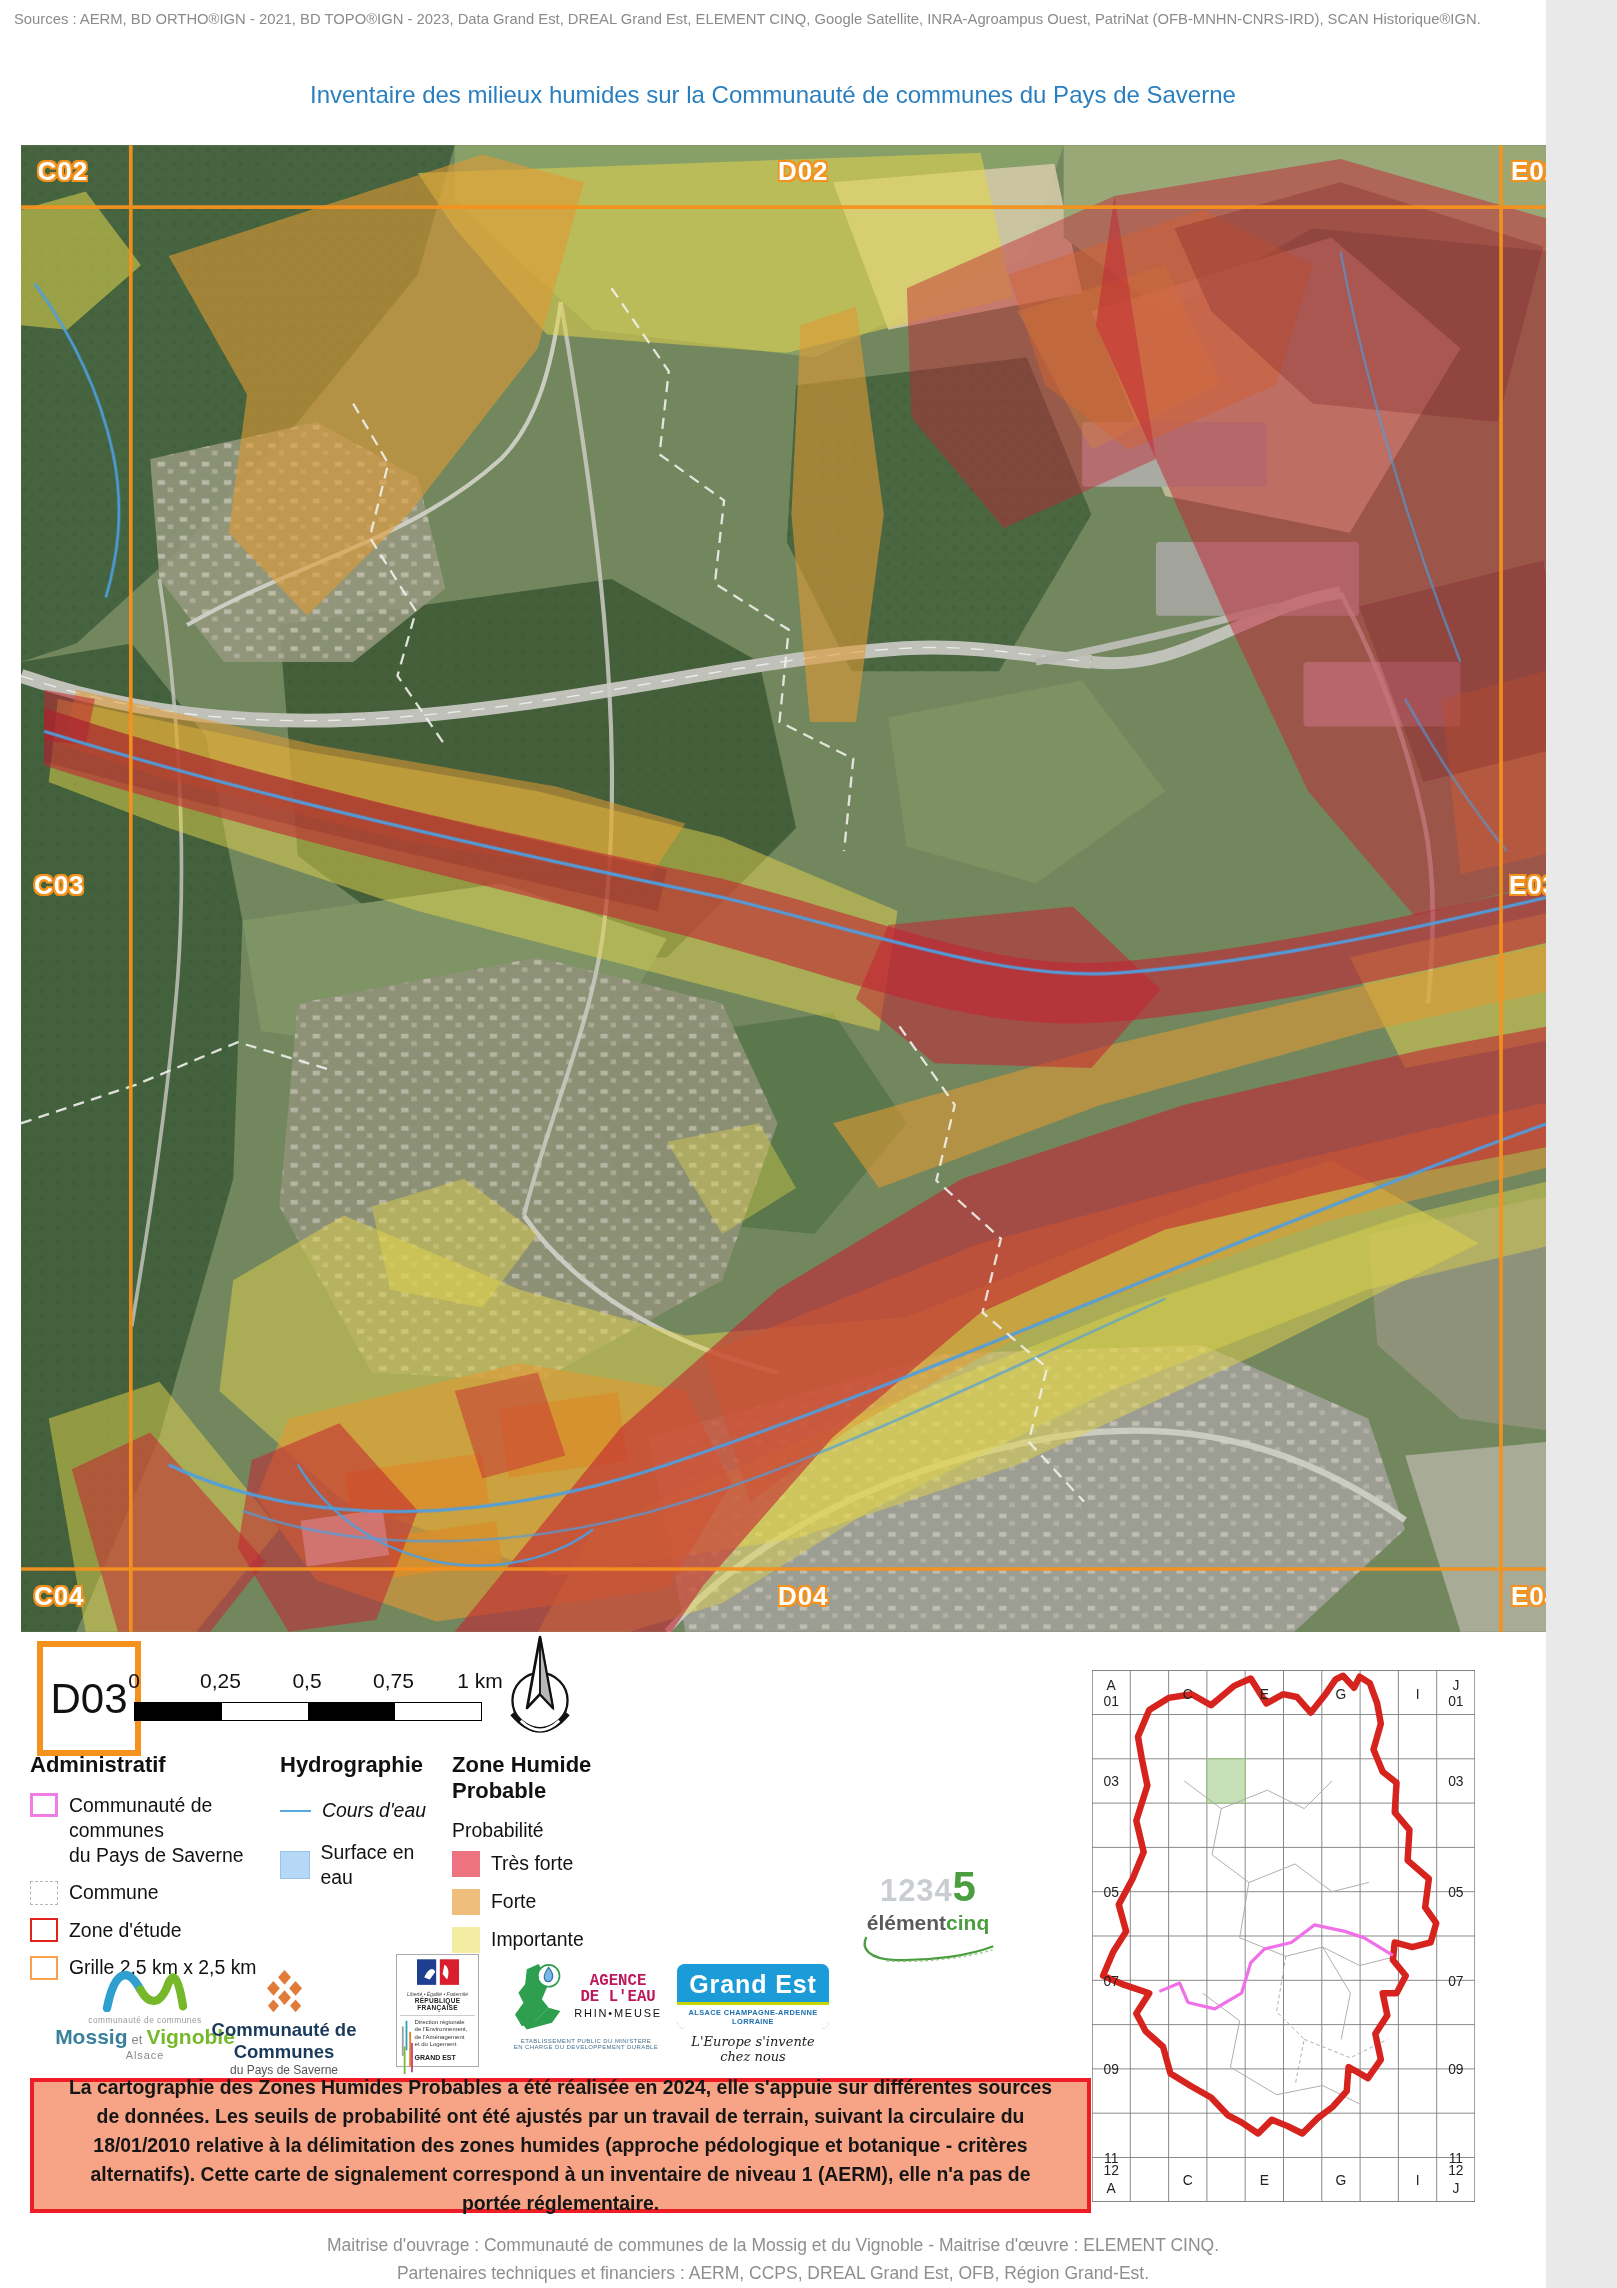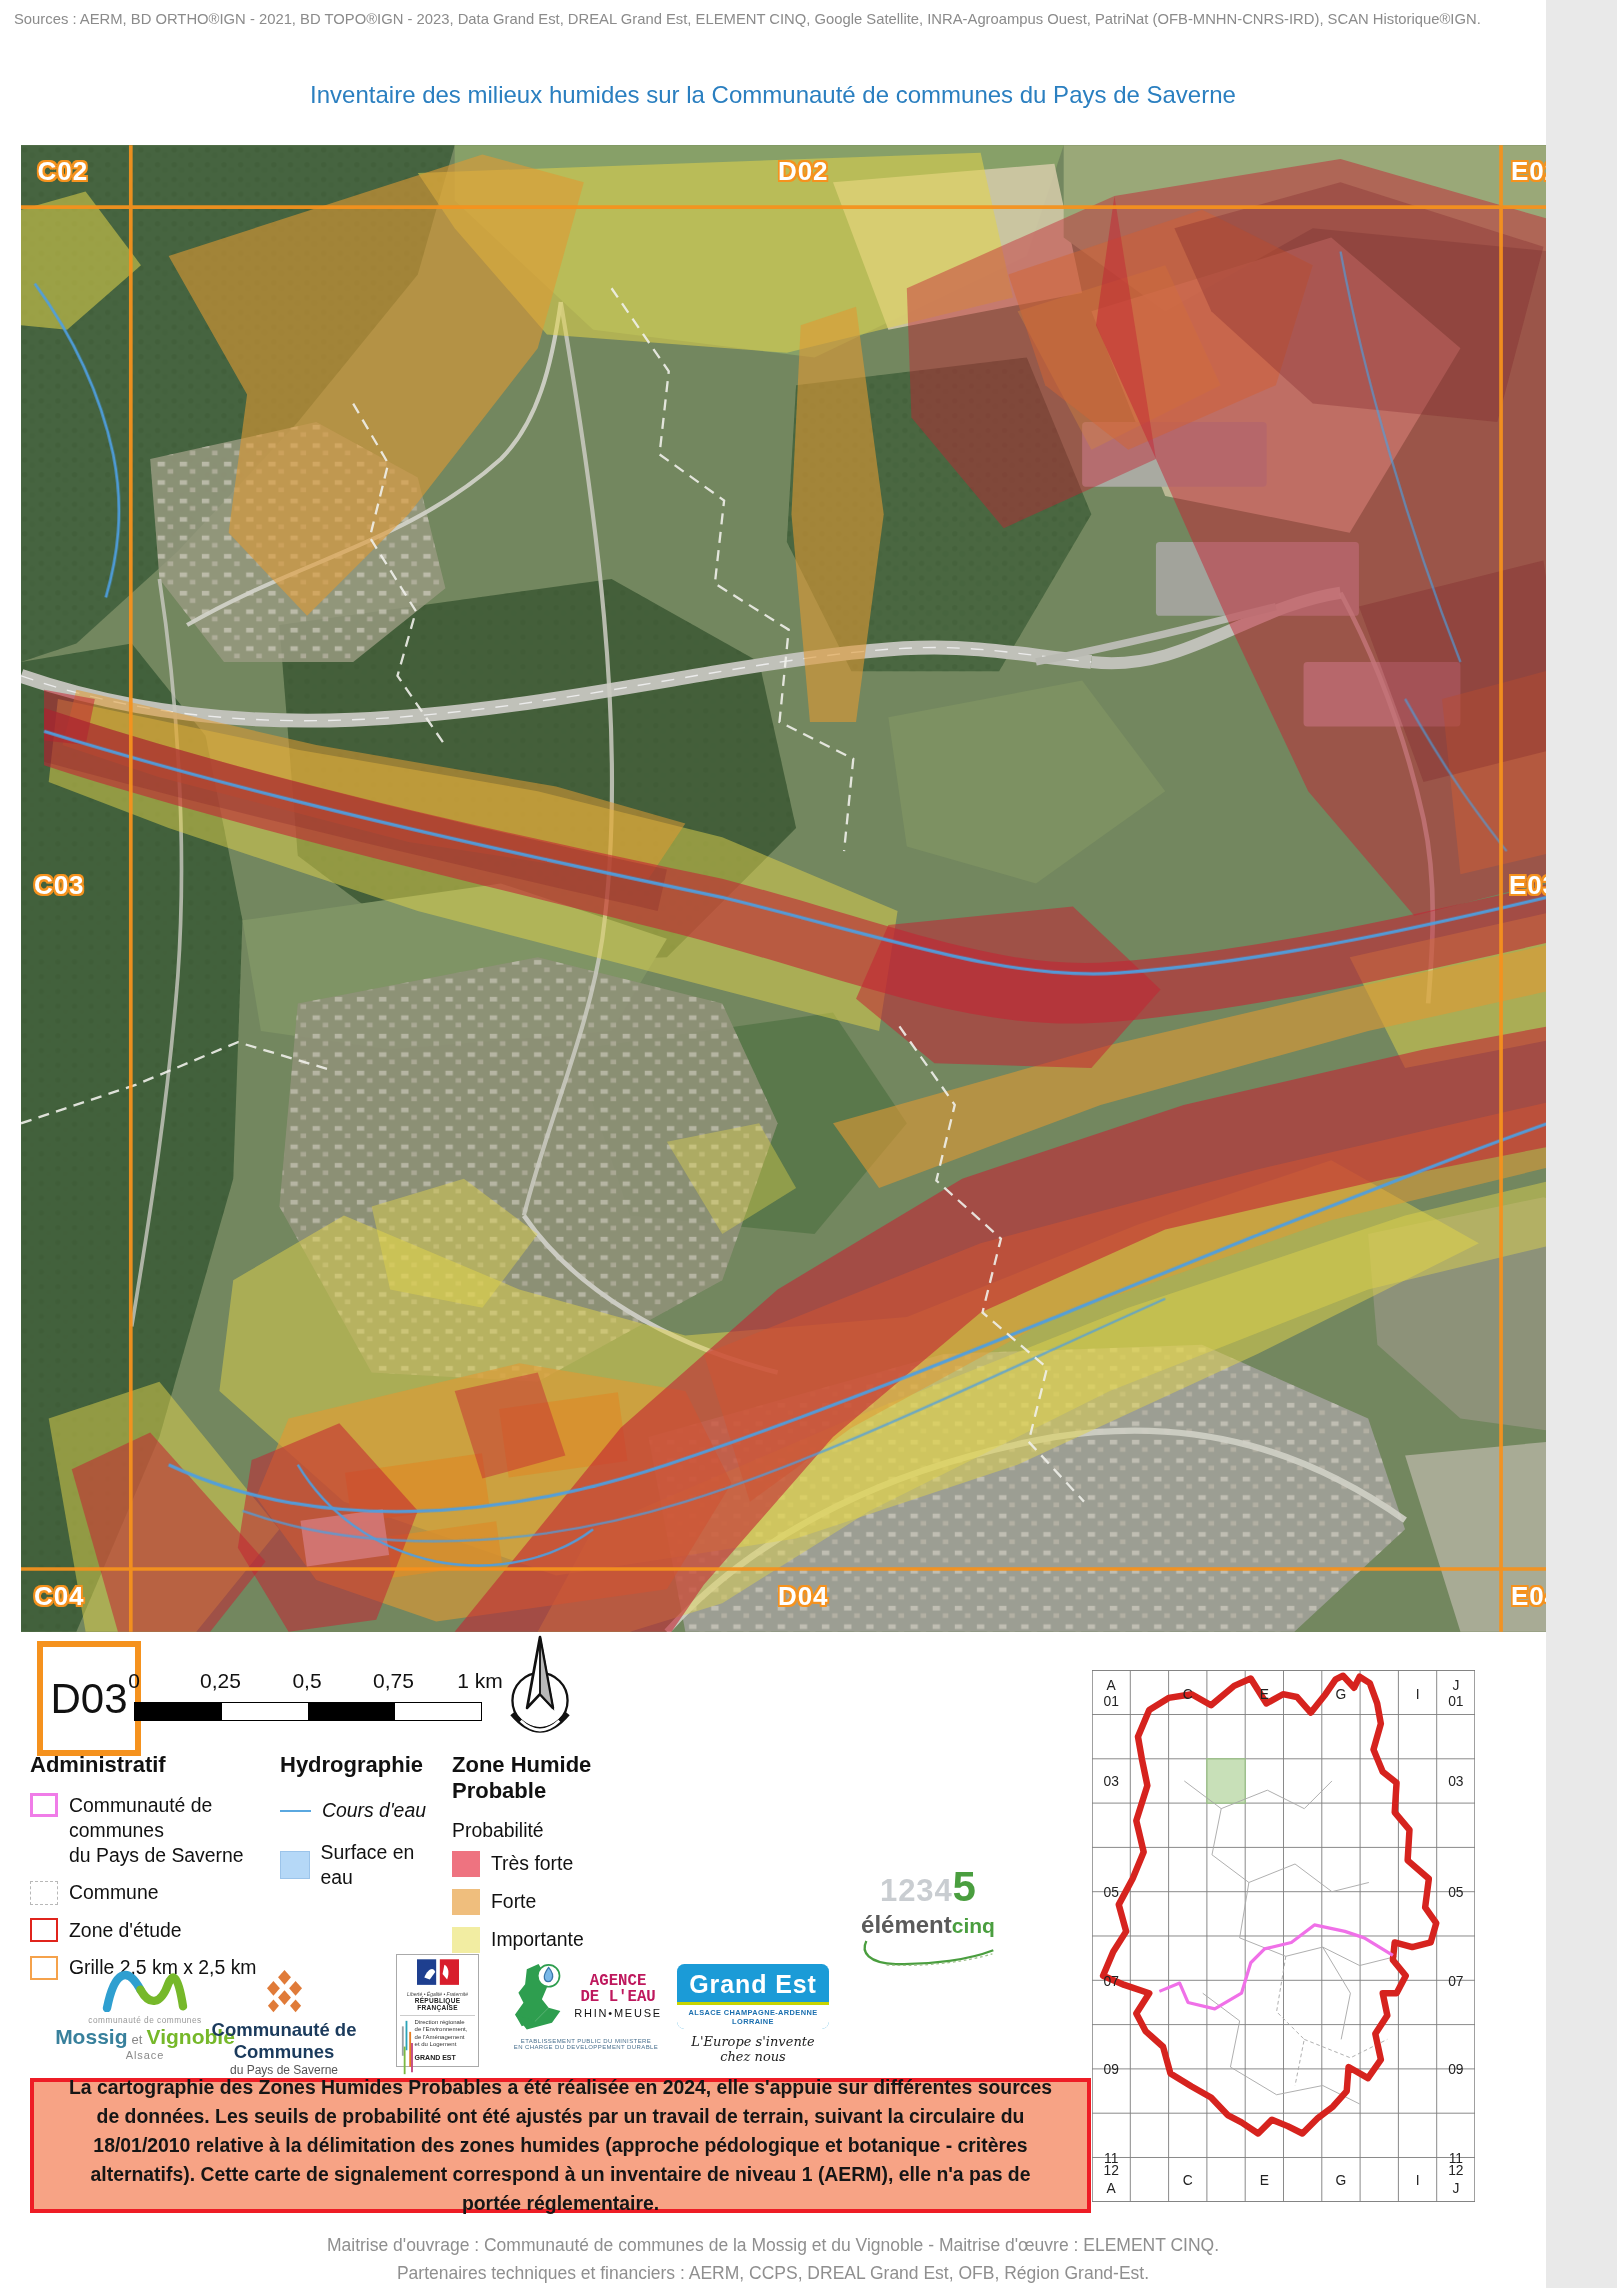--- a/index.html
+++ b/index.html
@@ -63,21 +63,21 @@
   .agence .a3{font-size:11px;color:#111;letter-spacing:1.8px;text-align:left;margin-top:1.8px;}
   .agence .tiny{font-size:6px;color:#49708e;letter-spacing:0.4px;margin-top:2.8px;text-align:center;}
   .gebox{width:152px;background:#1b9bd7;border-radius:7.4px;padding:5.5px 0 0 0;overflow:hidden;}
   .gebox .gname{color:#fff;font-size:25px;font-weight:900;letter-spacing:0.9px;}
   .gebox .gname .est{color:#fff;}
   .gebox .lime{height:2.8px;background:#c8d400;margin-top:3.7px;}
   .gebox .band{background:#fff;font-size:7.4px;font-weight:bold;color:#1b6faf;padding:2.8px 0;letter-spacing:0.4px;}
   .ge .slogan{font-family:"DejaVu Serif",serif;font-style:italic;font-size:13px;color:#222;margin-top:5.5px;}
   .e5 .digits{font-size:31px;font-weight:bold;color:#c9cdd1;letter-spacing:0.9px;}
   .e5 .five{font-size:42px;font-weight:bold;color:#4a9e3f;}
-  .e5 .n1{font-size:24px;font-weight:bold;color:#5a5a5a;}
+  .e5 .n1{font-size:21px;font-weight:bold;color:#5a5a5a;}
   .e5 .n2{font-size:21px;font-weight:bold;color:#4a9e3f;}
 </style>
 </head>
 <body>
 
 <div class="page">
 
   <div class="sources">Sources : AERM, BD ORTHO®IGN - 2021, BD TOPO®IGN - 2023, Data Grand Est, DREAL Grand Est, ELEMENT CINQ, Google Satellite, INRA-Agroampus Ouest, PatriNat (OFB-MNHN-CNRS-IRD), SCAN Historique®IGN.</div>
   <h2 class="subtitle">Inventaire des milieux humides sur la Communauté de communes du Pays de Saverne</h2>
 

